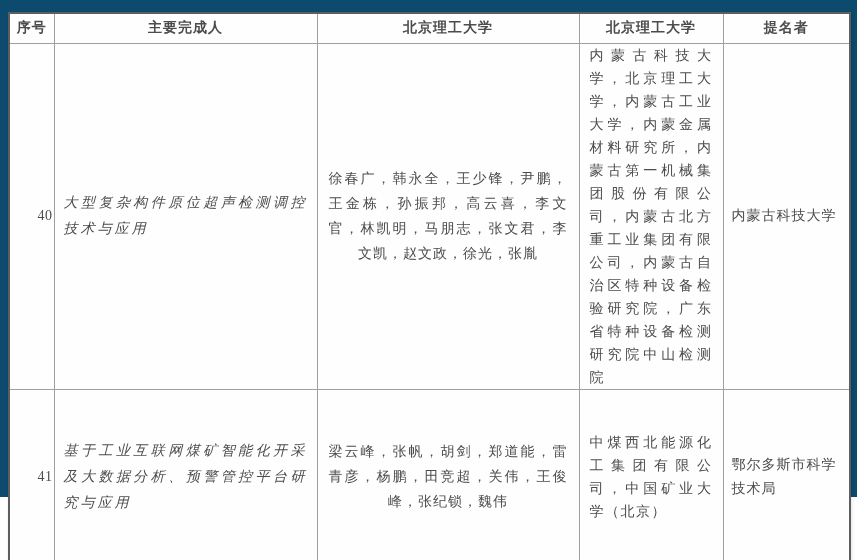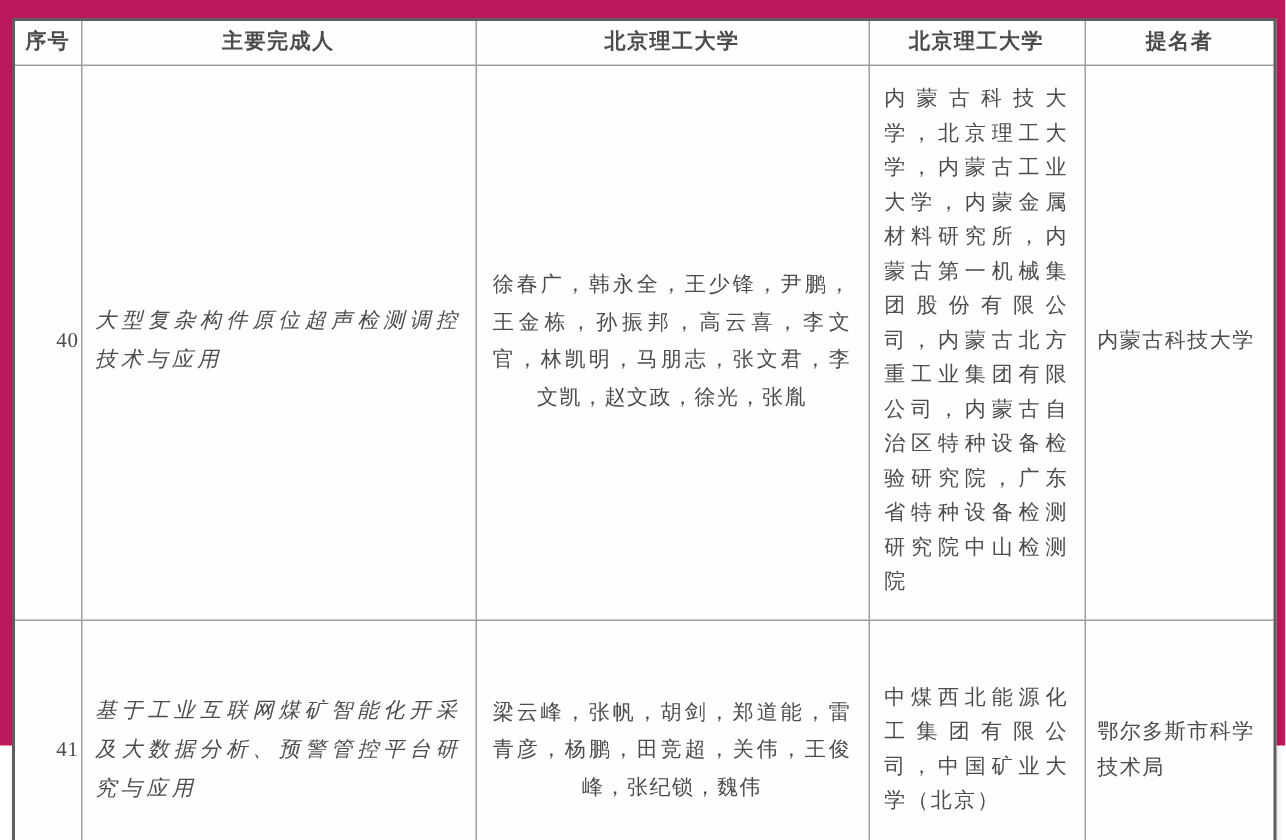--- a/index.html
+++ b/index.html
@@ -8,21 +8,21 @@
     background: #ffffff;
     width: 857px;
     height: 560px;
     overflow: hidden;
     font-family: "Liberation Serif", "DejaVu Serif", serif;
   }
   .page {
     position: relative;
     width: 857px;
     height: 497px;
-    background: #be185d;
+    background: #0c4a6e;
   }
   table.award-table {
     position: absolute;
     left: 8px;
     top: 12px;
     width: 841px;
     height: 539px;
     border-collapse: collapse;
     table-layout: fixed;
     background: #fefefe;
@@ -65,24 +65,23 @@
   td.c-people {
     text-align: justify;
     text-align-last: center;
     padding: 0 11px;
     letter-spacing: 1px;
     line-height: 25px;
   }
   td.c-units {
     text-align: justify;
     text-align-last: left;
-    padding: 12px 10px;
+    padding: 0 10px;
     letter-spacing: 1.5px;
     line-height: 23px;
-    font-family: Liberation Mono, monospace;
   }
   td.c-nominator {
     text-align: left;
     padding: 0 8px;
     letter-spacing: 1px;
     line-height: 24px;
   }
 </style>
 </head>
 <body>

